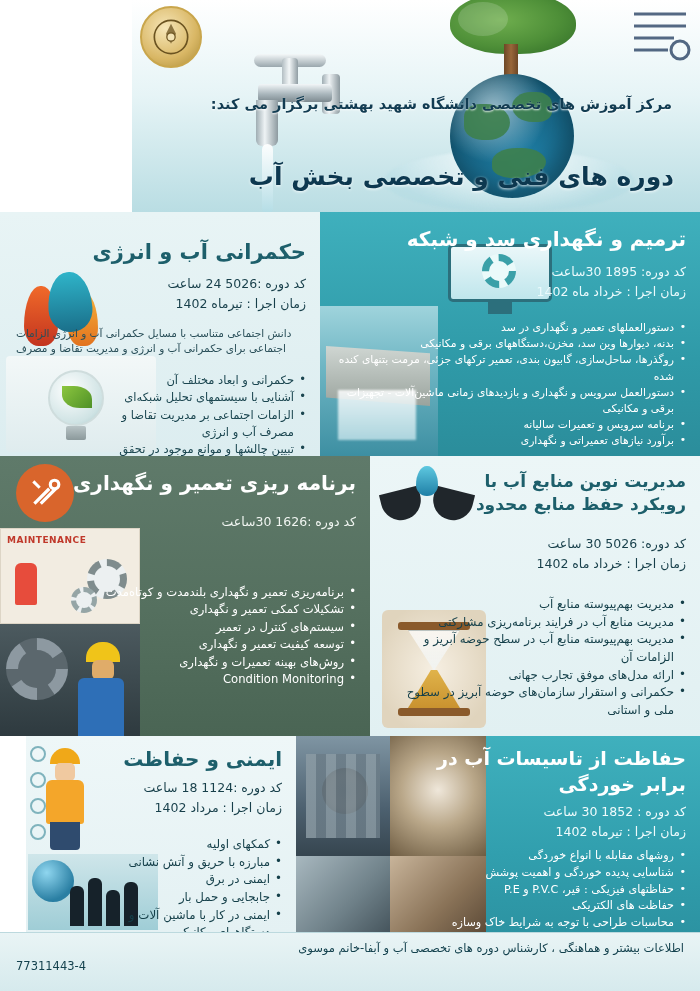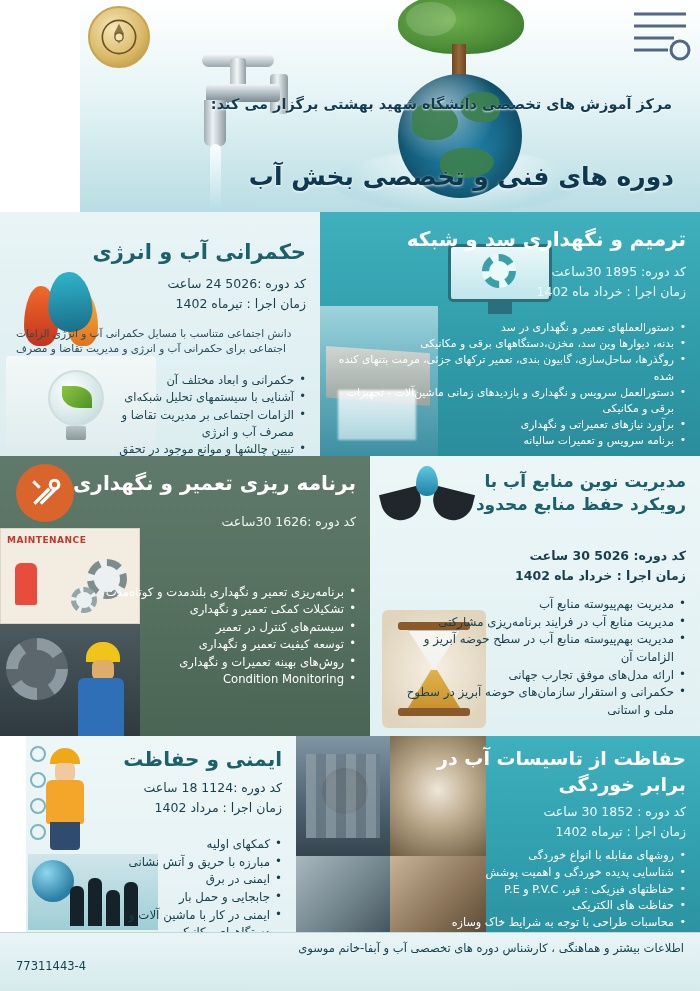--- a/index.html
+++ b/index.html
@@ -11,21 +11,21 @@
   }
   .poster {
     position: relative;
     width: 700px; height: 991px;
     background: #ffffff;
   }
 
   
   .header {
     position: relative;
-    width: 620px; height: 212px;
+    width: 568px; height: 212px;
     background: linear-gradient(160deg,#bfe6ea 0%, #d8eef1 30%, #eef6f7 55%, #cfe7ea 100%);
     overflow: hidden;
   }
   .hdr-sky {
     position: absolute; inset: 0;
     background: linear-gradient(180deg,#ffffff 0%, #e6f4f6 45%, #b9dde3 100%);
   }
   .tree {
     position: absolute; left: 300px; top: -8px; width: 160px; height: 95px;
   }
@@ -279,21 +279,21 @@
   .worker-photo .gear-big {
     position:absolute; left:6px; top:14px; width:62px; height:62px; border-radius:50%;
     border:12px dashed #8d99a1; background:#5b676d;
   }
 
   .cell-water {
     width: 330px; height: 280px;
     background: linear-gradient(180deg,#ecf6f7 0%, #e1f0f2 100%);
   }
   .cell-water .c-title { color:#1d5f6b; font-size: 17px; position:absolute; right:14px; top:14px; width: 236px; text-align:right;}
-  .cell-water .c-meta { color:#173f4a; font-size: 12.5px; position:absolute; right:14px; top:90px;font-weight:bold; }
+  .cell-water .c-meta { color:#173f4a; font-size: 12.5px; position:absolute; right:14px; top:78px; }
   .cell-water ul.bullets {
     position:absolute; right:14px; top:140px; width: 300px; font-size: 11.8px; color:#143f49; text-align:right;
   }
   .cell-water ul.bullets li:before { color:#143f49; }
   .hands-drop {
     position:absolute; left:12px; top:10px; width: 92px; height: 58px;
   }
   .hands-drop .hand-l, .hands-drop .hand-r {
     position:absolute; top:24px; width: 40px; height: 30px; background:#20262b;
     border-radius: 0 0 30px 30px;
@@ -484,22 +484,22 @@
       <div class="c-title">ترمیم و نگهداری سد و شبکه</div>
       <div class="c-meta">
         <div>کد دوره: 1895        30ساعت</div>
         <div>زمان اجرا : خرداد ماه 1402</div>
       </div>
       <ul class="bullets">
         <li>دستورالعملهای تعمیر و نگهداری در سد</li>
         <li>بدنه، دیوارها وین سد، مخزن،دستگاههای برقی و مکانیکی</li>
         <li>روگذرها، ساحل‌سازی، گابیون بندی، تعمیر ترکهای جزئی، مرمت بتنهای کنده شده</li>
         <li>دستورالعمل سرویس و نگهداری و بازدیدهای زمانی ماشین‌آلات - تجهیزات برقی و مکانیکی</li>
+        <li>برنامه سرویس و تعمیرات سالیانه</li>
         <li>برآورد نیازهای تعمیراتی و نگهداری</li>
-        <li>برنامه سرویس و تعمیرات سالیانه</li>
       </ul>
     </div>
 
     <div class="cell cell-gov">
       <div class="flame-logo">
         <div class="fl-a"></div>
         <div class="fl-b"></div>
         <div class="drop"></div>
       </div>
       <div class="bulb-img">

